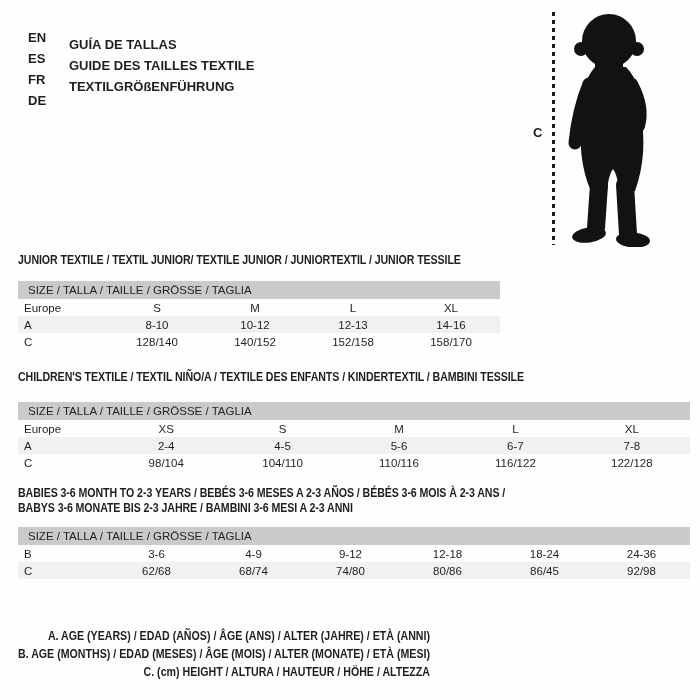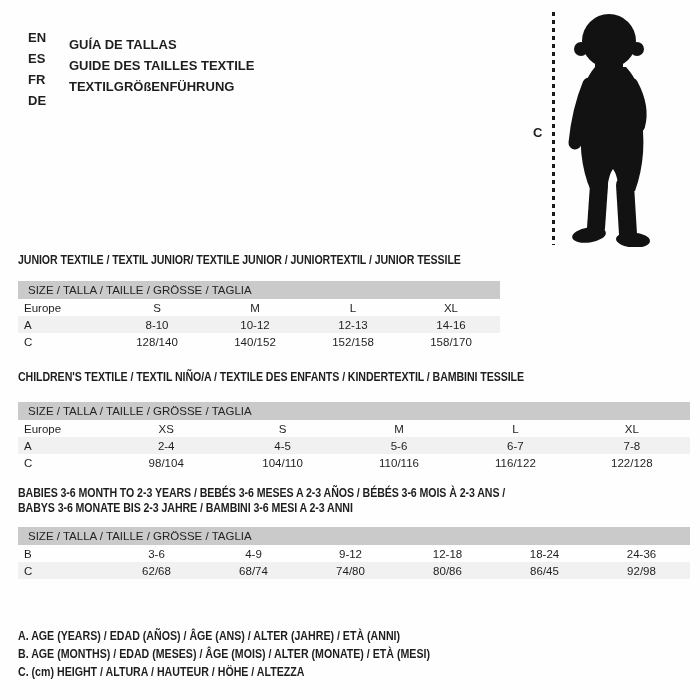--- a/index.html
+++ b/index.html
@@ -40,21 +40,21 @@
   .table-header {
     height:18px; line-height:18px; background:#cacaca; padding-left:10px;
     font-size:11.5px; color:#242424; white-space:nowrap;
   }
   .t-row { display:flex; height:17px; align-items:center; font-size:11.5px; }
   .t-row.shade { background:#f1f1f1; }
   .t-lbl { width:90px; padding-left:6px; }
   .t-val { flex:1; text-align:center; }
 
   
-  #legend { position:absolute; left:18px; top:627px; }
+  #legend { position:absolute; left:18px; top:627px;text-align:right; }
   .legend-line {
     font-weight:700; font-size:12.5px; line-height:18px; white-space:nowrap;
     transform:scaleX(0.85); transform-origin:left center;
   }
 </style>
 </head>
 <body>
 
 <div id="page">
 

